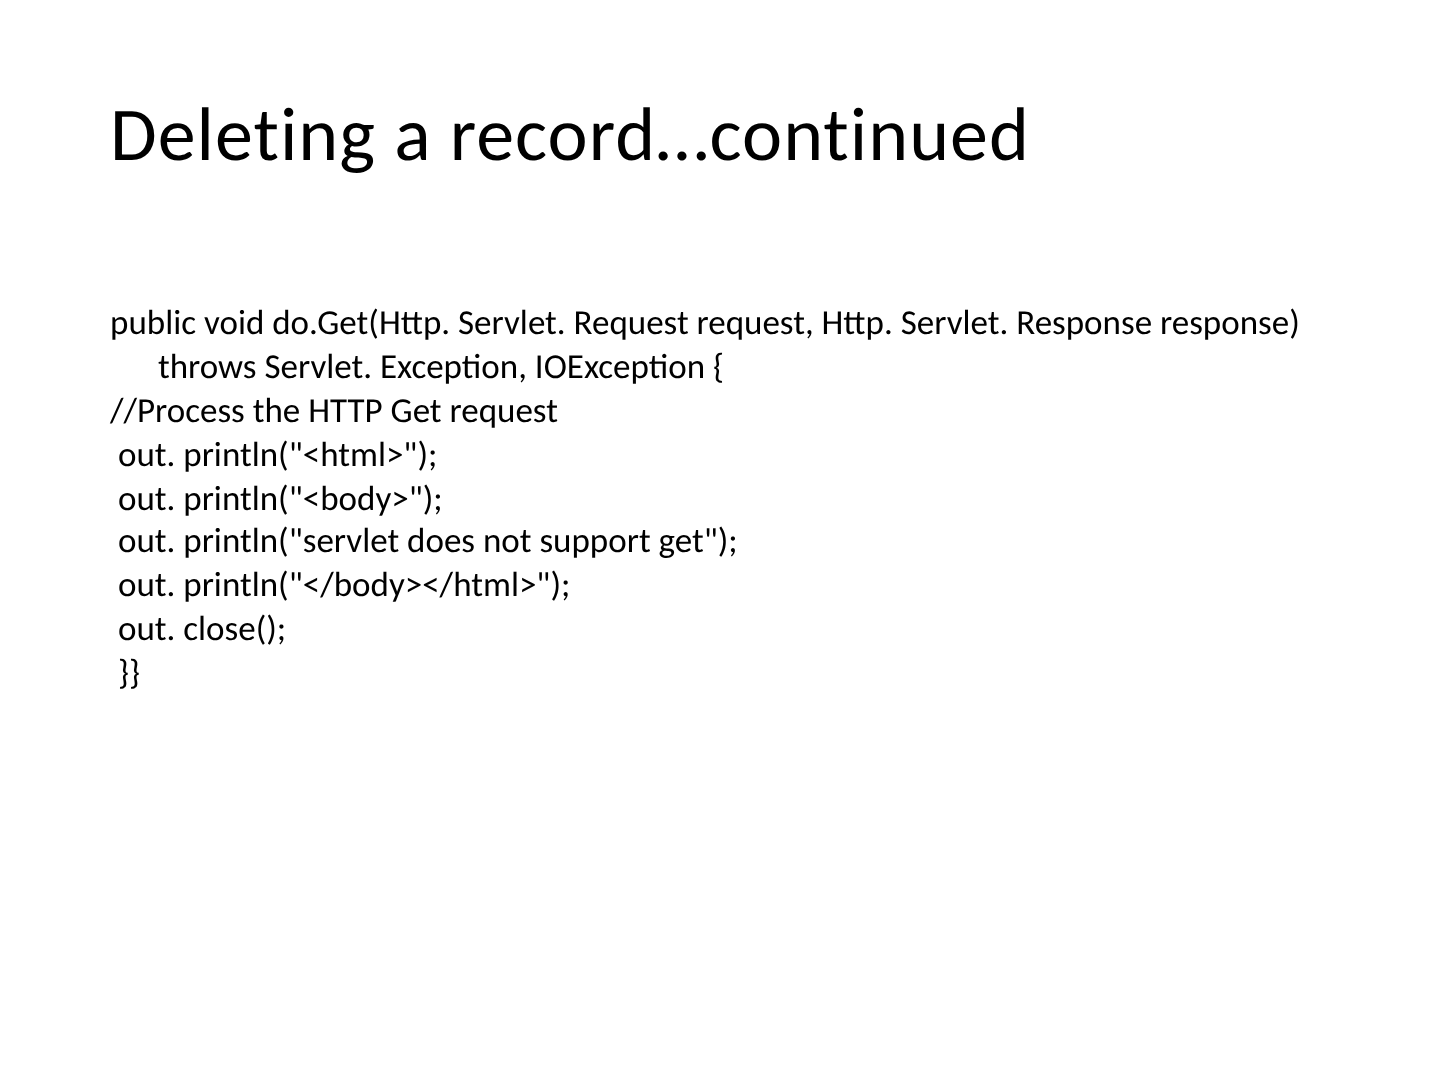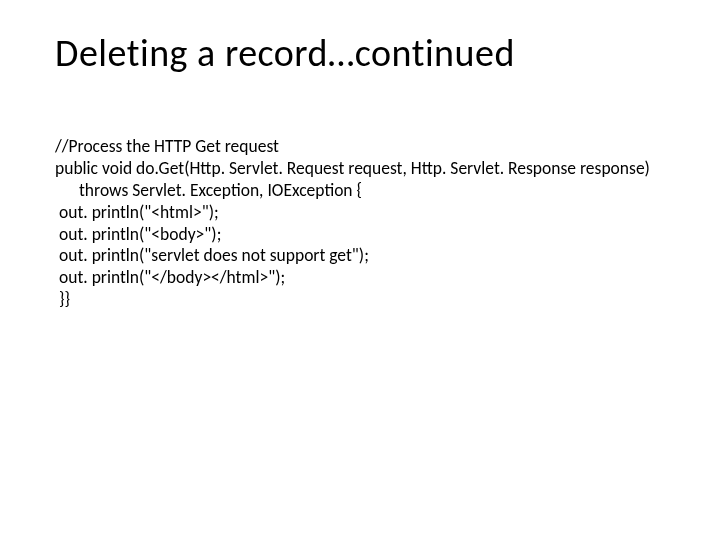--- a/index.html
+++ b/index.html
@@ -1,29 +1,30 @@
 <!DOCTYPE html>
 <html><head>
 <meta charset="utf-8">
 <style>
   * { margin: 0; padding: 0; box-sizing: border-box; }
   html, body { width: 720px; height: 540px; background: #fff; font-family: Calibri, Arial, sans-serif; color: #000; }
   .slide { width: 720px; height: 540px; position: relative; padding: 20px 55px 0 55px; }
-  .title { font-size: 38px; font-weight: 400; margin-top: 10px; margin-bottom: 60px; letter-spacing: 0.5px; }
+  .title { font-size: 38px; font-weight: 400; margin-top: 25px; margin-bottom: 60px; letter-spacing: 0.5px; }
   .code { font-size: 17.5px; line-height: 1.25; font-family: Calibri, Arial, sans-serif; }
   .code .line { white-space: pre-wrap; }
   .code .hang { padding-left: 24px; text-indent: -24px; }
 </style>
 </head>
 <body>
 
 <div class="slide">
   <h1 class="title">Deleting a record…continued</h1>
   <div class="code">
+    <div class="line hang">public void do.Get(Http. Servlet. Request request, Http. Servlet. Response response) throws Servlet. Exception, IOException {</div>
     <div class="line">//Process the HTTP Get request</div>
-    <div class="line hang">public void do.Get(Http. Servlet. Request request, Http. Servlet. Response response) throws Servlet. Exception, IOException {</div>
     <div class="line"> out. println("&lt;html&gt;");</div>
     <div class="line"> out. println("&lt;body&gt;");</div>
     <div class="line"> out. println("servlet does not support get");</div>
     <div class="line"> out. println("&lt;/body&gt;&lt;/html&gt;");</div>
+    <div class="line"> out. close();</div>
     <div class="line"> }}</div>
   </div>
 </div>
 
 </body></html>

